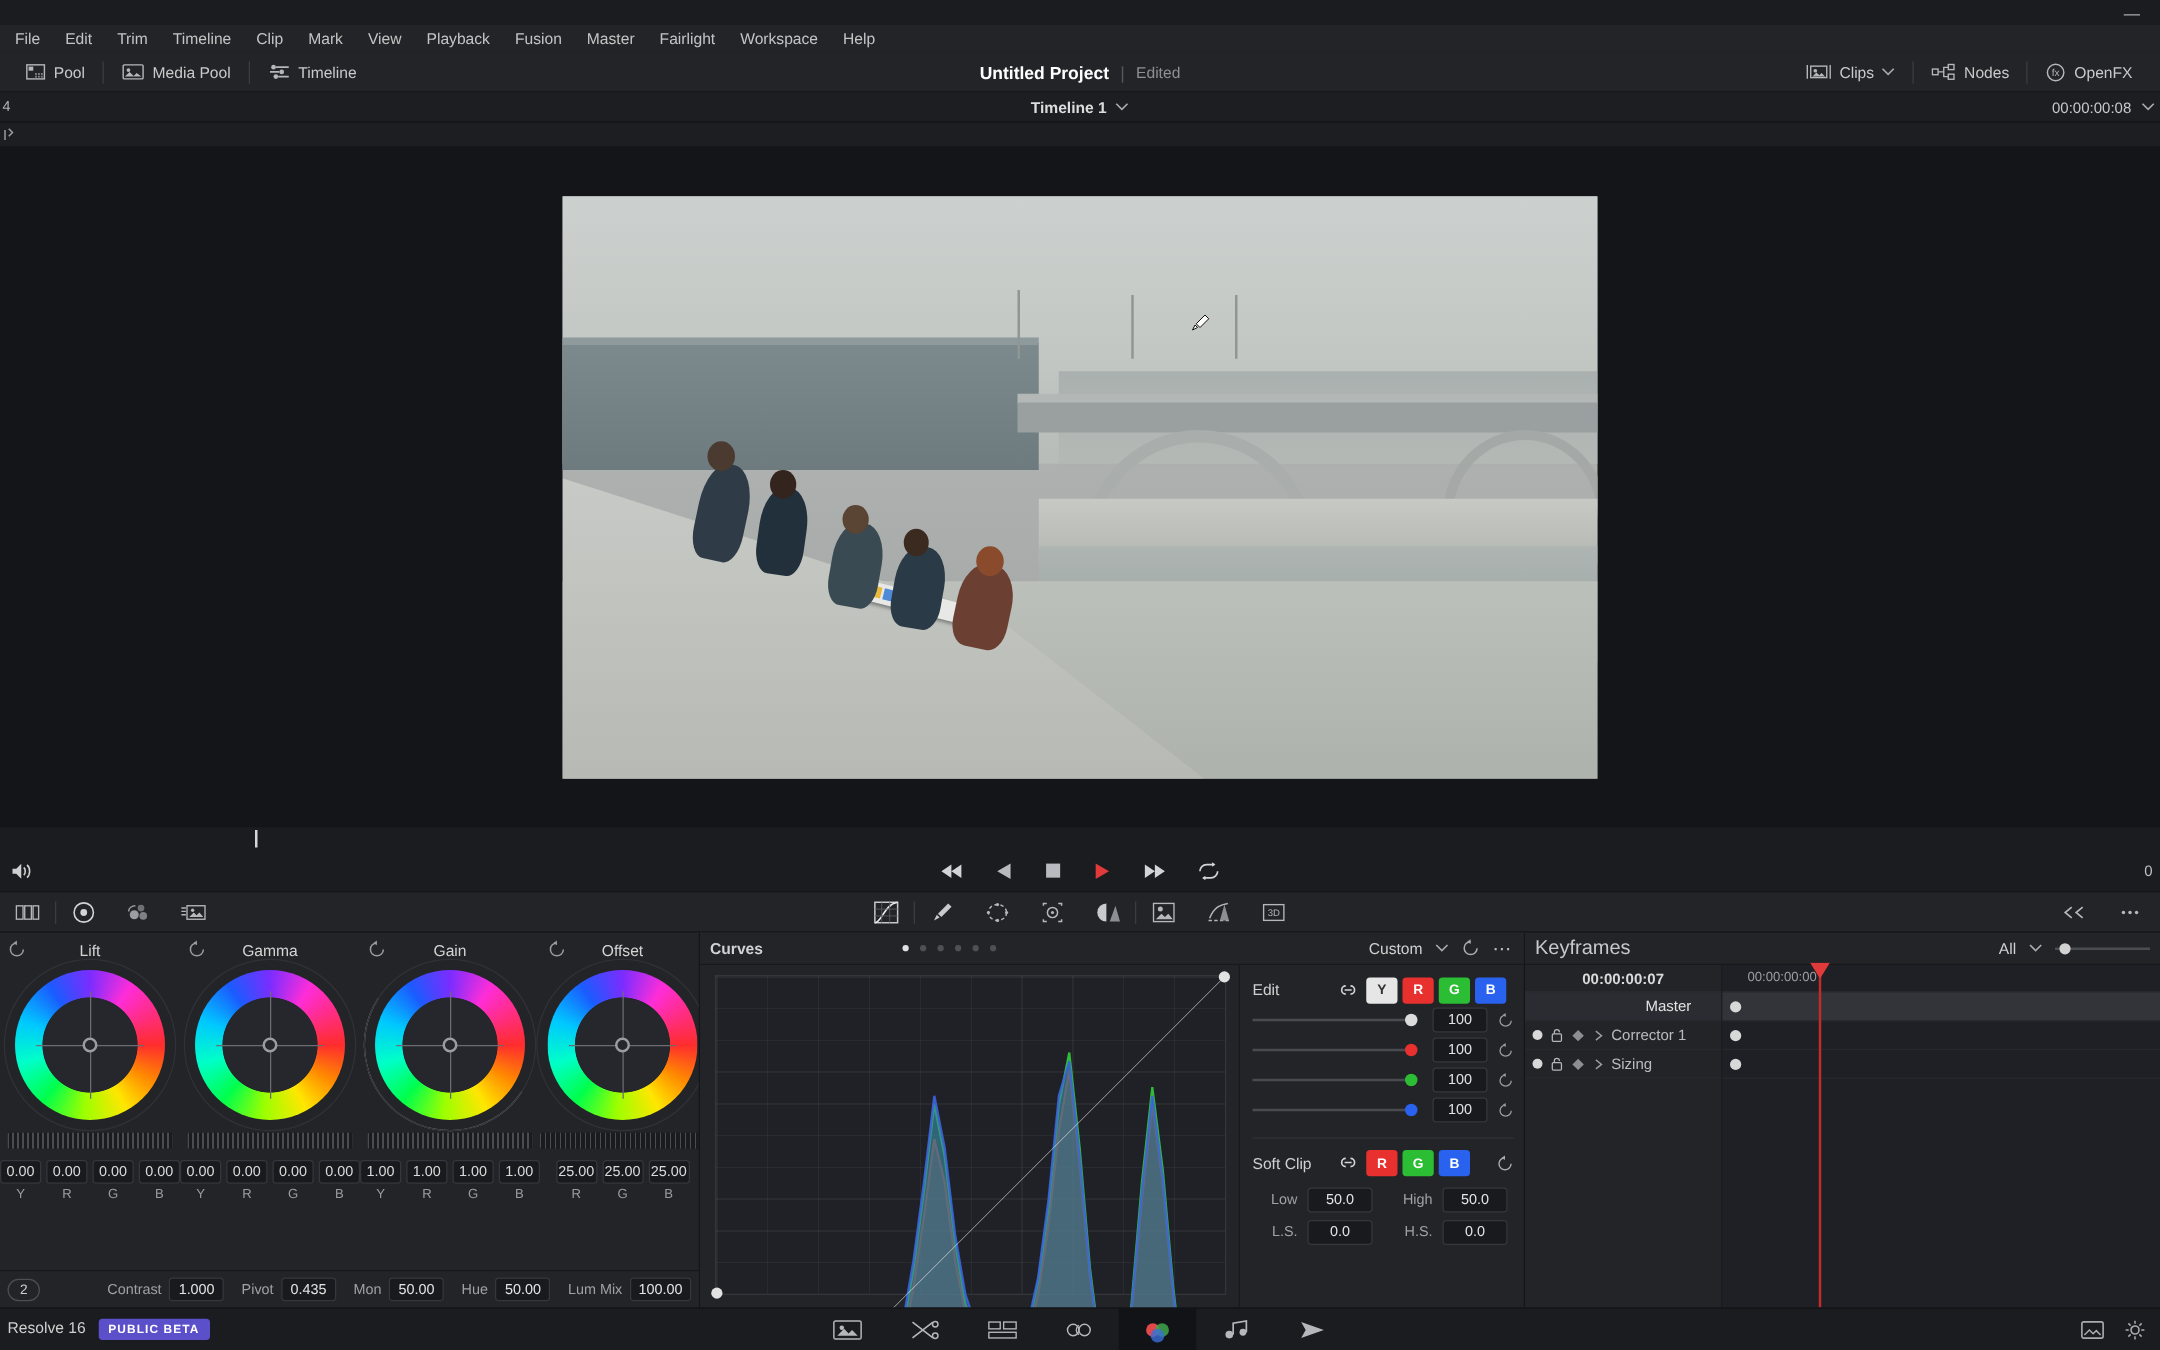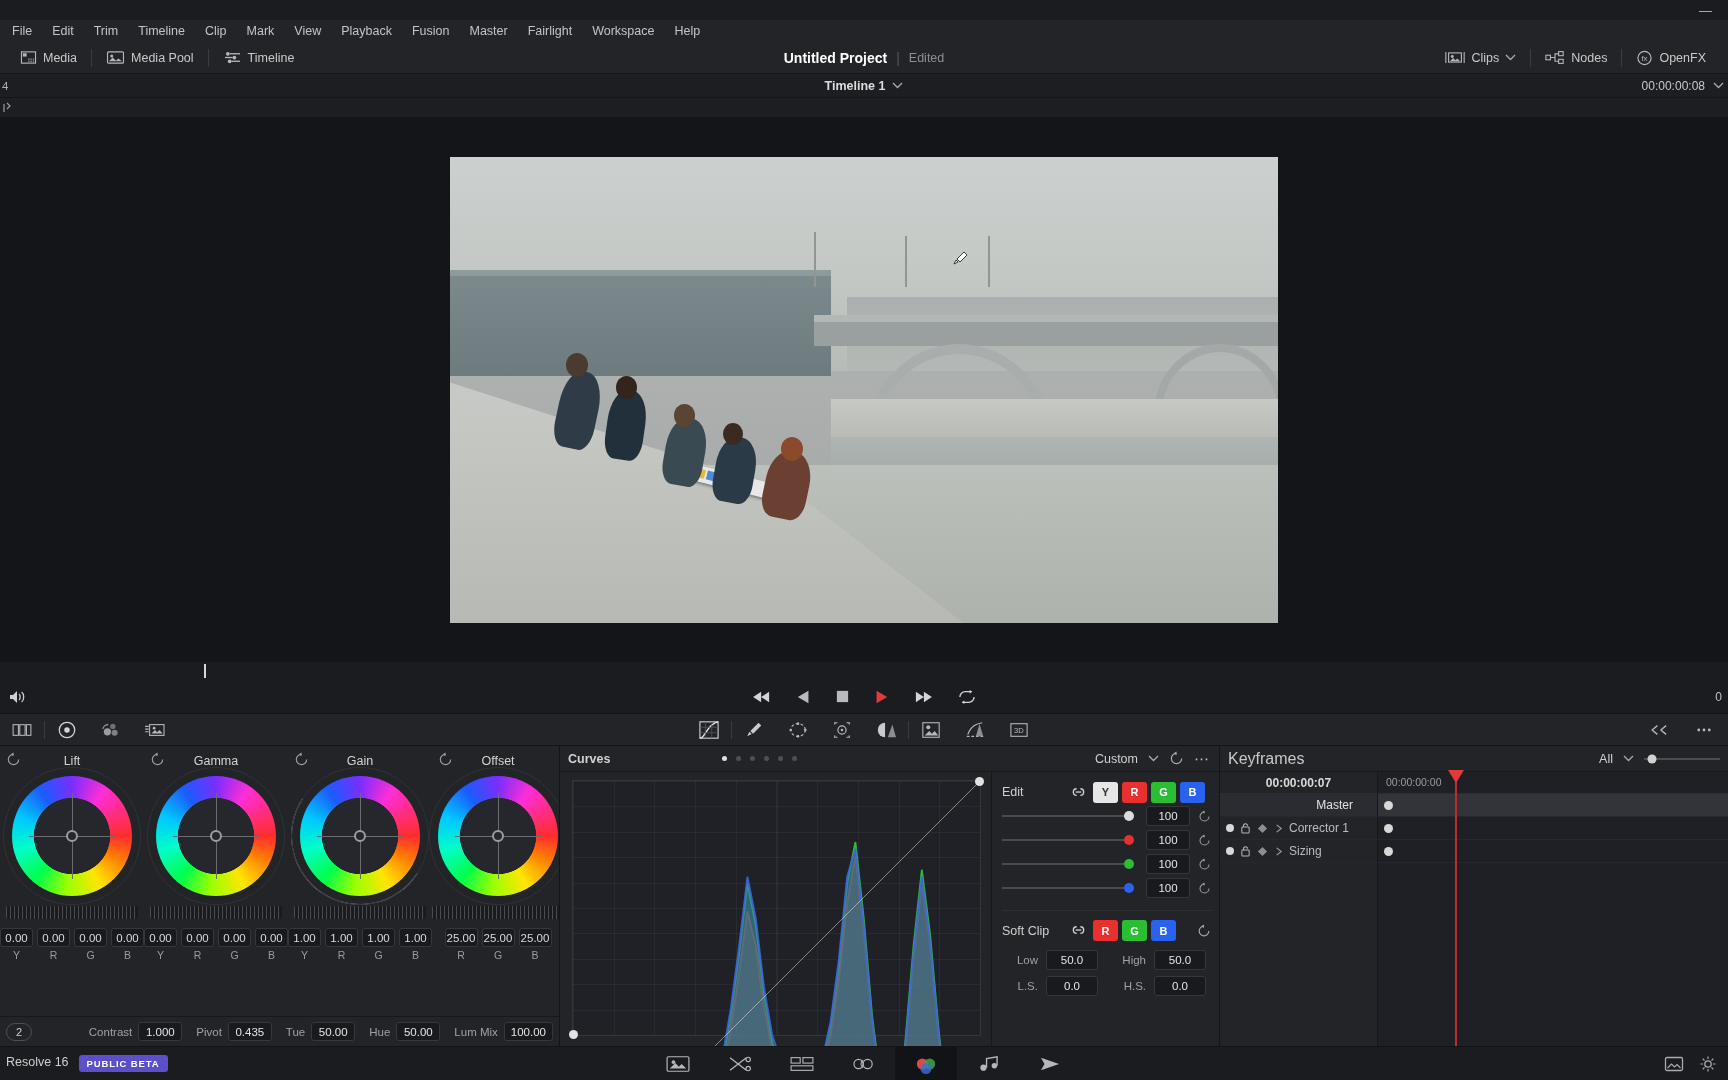--- a/index.html
+++ b/index.html
@@ -252,21 +252,21 @@
               font-size:12px; color:#dadada; border-bottom:1px solid #2b2d33; font-weight:bold; }
   .kf-row { height: 23px; display:flex; align-items:center; gap:6px; padding:0 6px;
             border-bottom:1px solid #26282e; font-size:12px; color:#b9bbc0; }
   .kf-row.master { justify-content:flex-end; padding-right:24px; background:#2a2c32; color:#e2e2e2; }
   .kf-track { height:23px; border-bottom:1px solid #26282e; position:relative; }
   .kf-track.master { background:#32343a; }
   .kf-kd { position:absolute; left:6px; top:7px; width:9px; height:9px; border-radius:50%;
            background:#d8d8d8; }
   .kf-ruler { height:22px; border-bottom:1px solid #2b2d33; position:relative;
               font-size:10.5px; color:#9a9ca1; }
-  .kf-ruler .tc { position:absolute; left:8px; top:4px; }
+  .kf-ruler .tc { position:absolute; left:20px; top:4px; }
   .playhead { position:absolute; top:0; bottom:0; width:2px; background:#c02b2b; }
   .playhead .ph-top { position:absolute; top:-2px; left:-7px; width:16px; height:13px;
                       background:#e03a3a; clip-path: polygon(0 0,100% 0,50% 100%); }
 
   
   .statusbar {
     height: 34px; flex: 0 0 34px; background: #1b1c20; display:flex; align-items:center;
     position: relative; border-top:1px solid #121317;
   }
   .sb-left { display:flex; align-items:flex-start; gap:10px; padding-left: 6px; }
@@ -315,21 +315,21 @@
               <g fill="#7e8086">
                 <rect x="8.5" y="9" width="1.6" height="1.6"></rect>
                 <rect x="11" y="9" width="1.6" height="1.6"></rect>
                 <rect x="13.5" y="9" width="1.6" height="1.6"></rect>
                 <rect x="8.5" y="11.3" width="1.6" height="1.6"></rect>
                 <rect x="11" y="11.3" width="1.6" height="1.6"></rect>
                 <rect x="13.5" y="11.3" width="1.6" height="1.6"></rect>
               </g>
             </svg>
           </span>
-          <span class="lbl">Media</span>
+          <span class="lbl">Pool</span>
    </div>
         <div class="tb-sep"></div>
         <div class="tb-item">
      <span class="">
             <svg width="19" height="15" viewBox="0 0 20 16">
               <rect x="1.5" y="2" width="17" height="12" rx="1" stroke="#b5b7bc" stroke-width="1.2" fill="none"></rect>
               <circle cx="6" cy="6.5" r="1.6" fill="#b5b7bc"></circle>
               <path d="M3 12l4-4 3.5 3.5L13 9l4 3" fill="#b5b7bc"></path>
             </svg>
           </span>
@@ -774,21 +774,21 @@
         <div class="ftitem" id="footfields" style="gap:14px">
   <div style="display:flex;align-items:center;gap:6px">
     <span class="fl">Contrast</span>
     <span class="fv">1.000</span>
   </div>
   <div style="display:flex;align-items:center;gap:6px">
     <span class="fl">Pivot</span>
     <span class="fv">0.435</span>
   </div>
   <div style="display:flex;align-items:center;gap:6px">
-    <span class="fl">Tue</span>
+    <span class="fl">Mon</span>
     <span class="fv">50.00</span>
   </div>
   <div style="display:flex;align-items:center;gap:6px">
     <span class="fl">Hue</span>
     <span class="fv">50.00</span>
   </div>
   <div style="display:flex;align-items:center;gap:6px">
     <span class="fl">Lum Mix</span>
     <span class="fv">100.00</span>
   </div>

